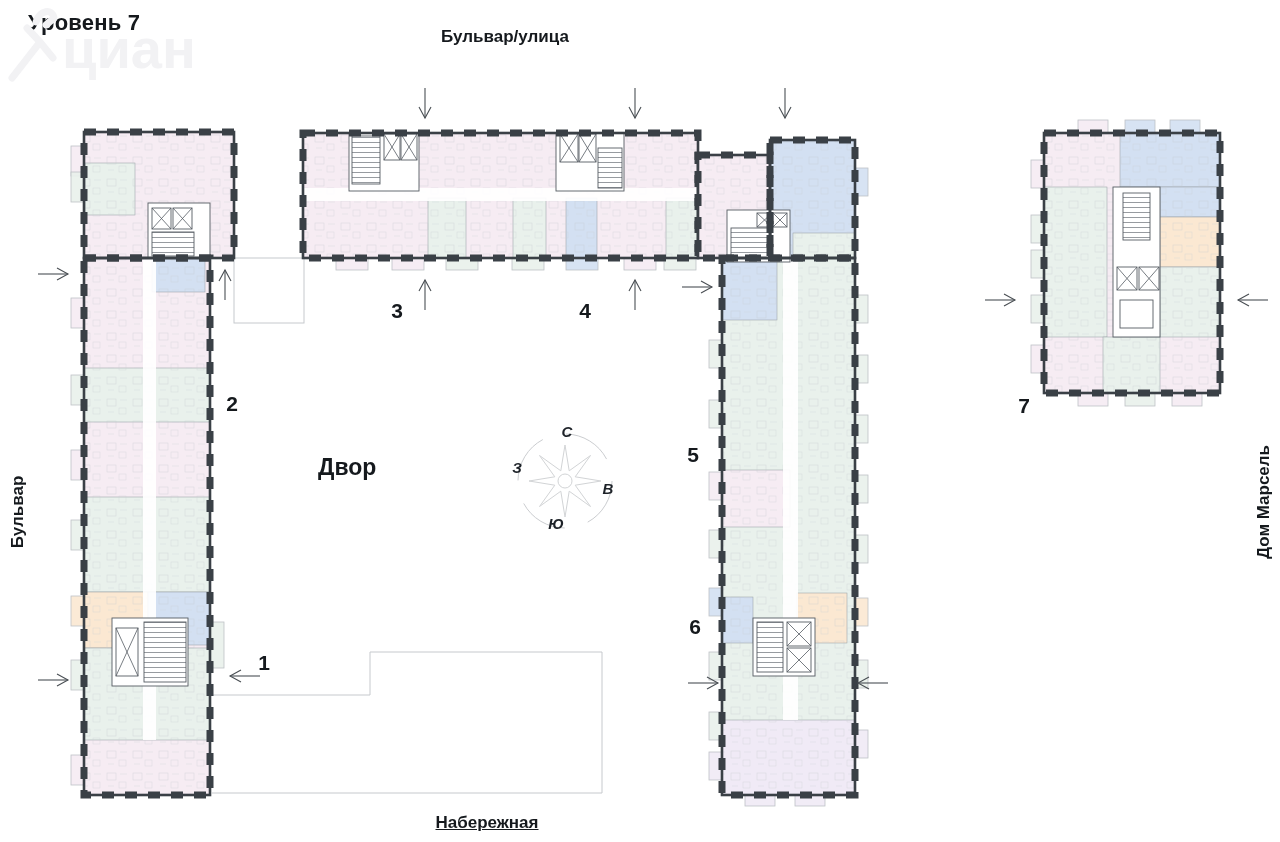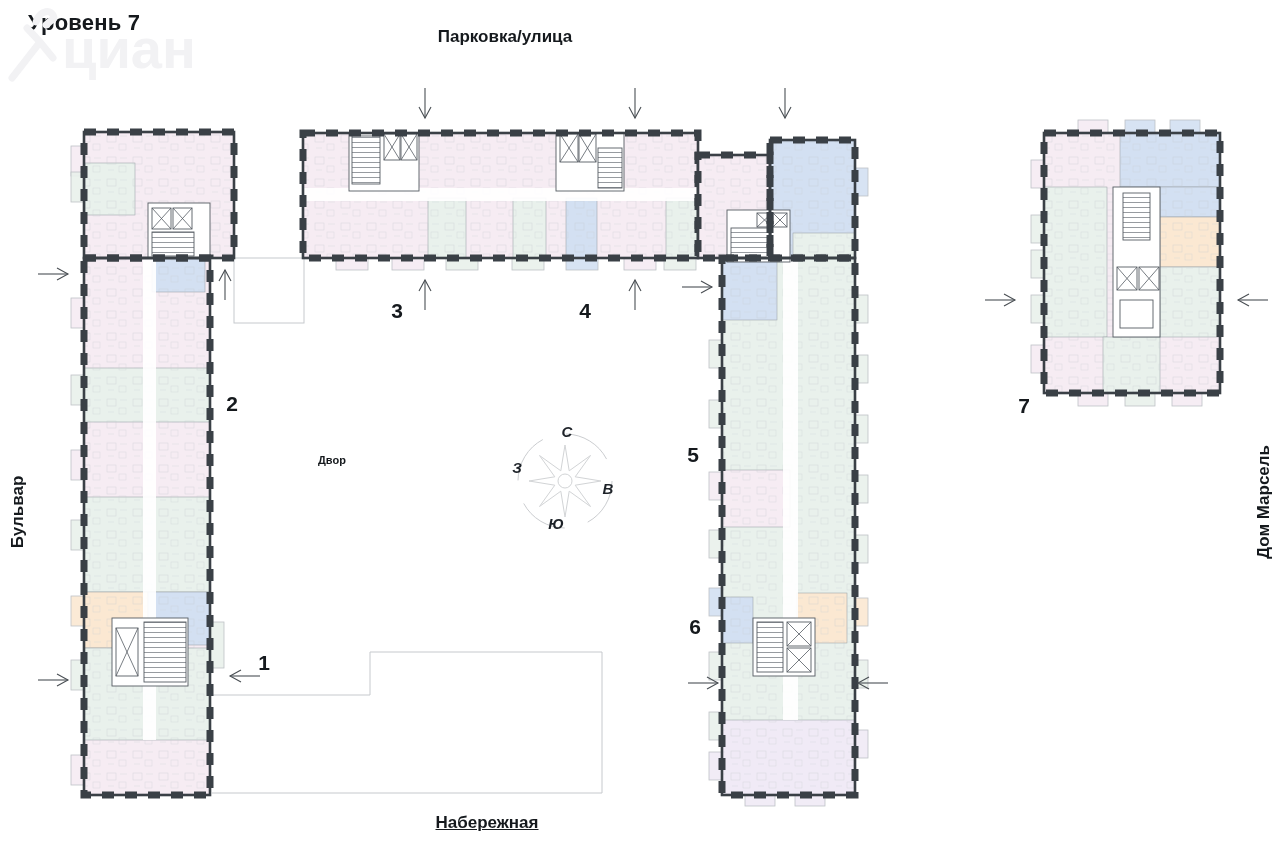--- a/index.html
+++ b/index.html
@@ -4,21 +4,21 @@
 <style>
   html,body{margin:0;padding:0;background:#fff;}
   .stage{position:relative;width:1280px;height:842px;background:#ffffff;overflow:hidden;
          font-family:"Liberation Sans", sans-serif;color:#15191d;}
   .stage svg{position:absolute;left:0;top:0;}
   .lbl{position:absolute;font-weight:700;white-space:nowrap;color:#15191d;}
   .title{font-size:22px;letter-spacing:.2px;}
   .street{font-size:17px;}
   .vlabel{transform:translate(-50%,-50%) rotate(-90deg);}
   .hcenter{transform:translateX(-50%);}
-  .courtyard{font-size:11px;}
+  .courtyard{font-size:23px;}
   
   .bfill{fill:#ffffff;}
   .unit{stroke:#9aa0a6;stroke-width:.55;}
   .u-pink{fill:var(--pink);}
   .u-green{fill:var(--green);}
   .u-blue{fill:var(--blue);}
   .u-orange{fill:var(--orange);}
   .u-lavender{fill:var(--lavender);}
   .furn{fill:url(#furnP);opacity:.55;pointer-events:none;}
   .core{fill:#ffffff;stroke:#565c63;stroke-width:.9;}
@@ -38,21 +38,21 @@
   .wm text{font:700 56px "Liberation Sans",sans-serif;fill:var(--wm);}
   .wm path{stroke:var(--wm);stroke-width:7;fill:none;stroke-linecap:round;stroke-linejoin:round;}
 </style>
 </head>
 <body>
 
 <div class="stage">
 
   <div class="lbl title" style="left:28px;top:10px;">Уровень 7</div>
 
-  <div class="lbl street hcenter" style="left:505px;top:27px;">Парковка/улица</div>
+  <div class="lbl street hcenter" style="left:505px;top:27px;">Бульвар/улица</div>
 
   <div class="lbl street hcenter" style="left:487px;top:813px;text-decoration:underline;">Набережная</div>
 
   <div class="lbl street vlabel" style="left:18px;top:512px;">Бульвар</div>
 
   <div class="lbl street vlabel" style="left:1264px;top:502px;">Дом Марсель</div>
 
   <div class="lbl courtyard" style="left:318px;top:454px;">Двор</div>
 
   <svg id="plan" width="1280" height="842" viewBox="0 0 1280 842">

